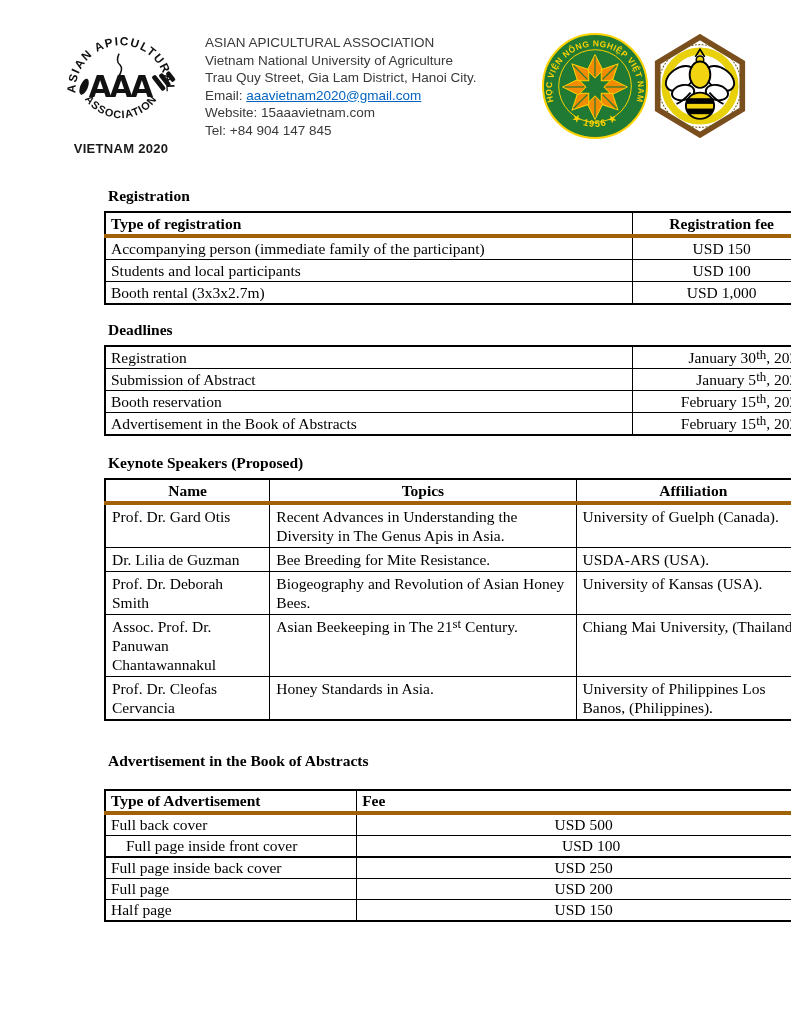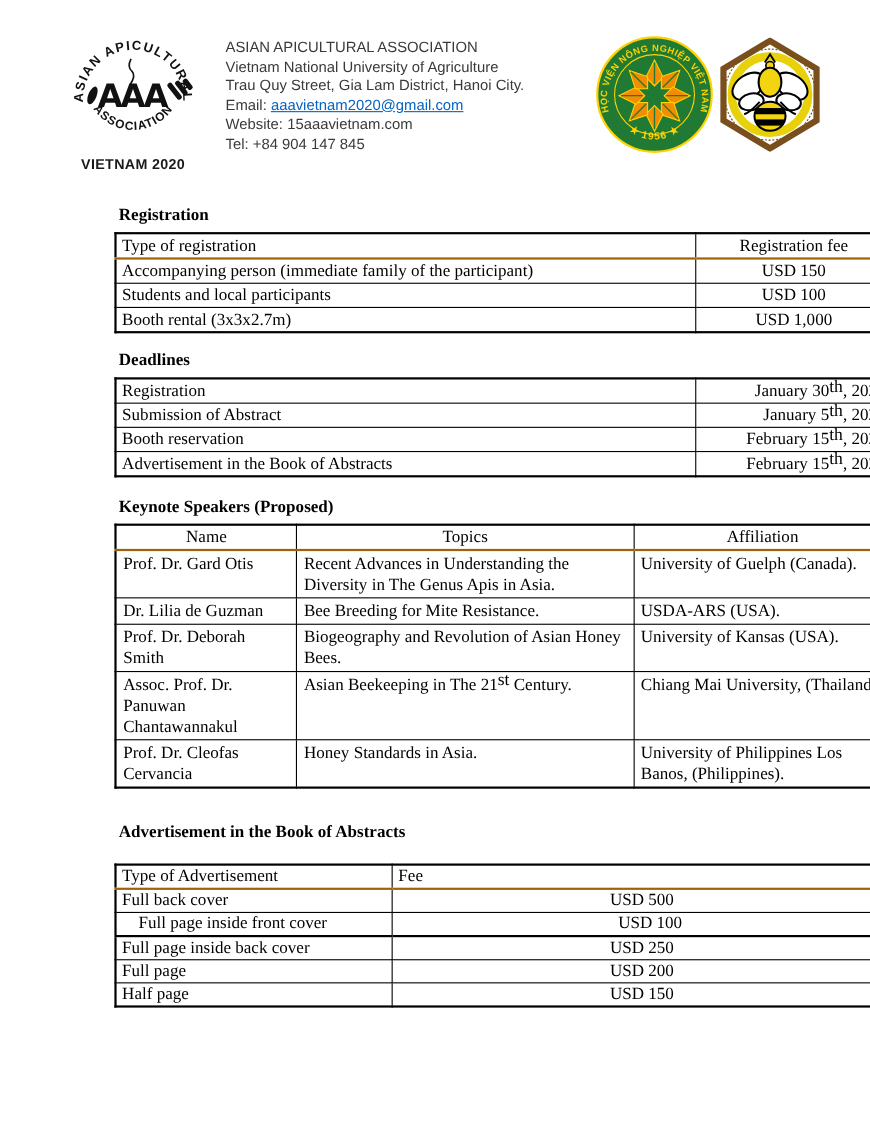--- a/index.html
+++ b/index.html
@@ -19,22 +19,22 @@
   .vnua-wrap { position:absolute; left:541px; top:32px; }
   .bee-wrap  { position:absolute; left:653px; top:34px; }
 
   
   .content { position:absolute; left:104px; top:186px; width:708px; }
   .sec-h { font:bold 15.5px/19px "Liberation Serif", serif; color:#000; padding-left:4px; margin-bottom:6px; }
   .doc-table { width:100%; border-collapse:collapse; table-layout:fixed;
                font-family:"Liberation Serif", serif; font-size:15.5px; color:#000; }
   .doc-table th, .doc-table td { border:1px solid #000; padding:1px 5px; vertical-align:top; line-height:19px; overflow:hidden; }
   .doc-table { border:2px solid #000; }
-  .doc-table thead th { font-weight:normal; border-bottom:2px solid #a16207; height:21px; }
-  sup { font-size:16px; line-height:0; vertical-align:4px; }
+  .doc-table thead th { font-weight:bold; border-bottom:4px solid #a16207; height:21px; }
+  sup { font-size:13px; line-height:0; vertical-align:4px; }
 
   .tbl-reg td, .tbl-dl td { height:21px; }
   .tbl-reg thead th:first-child { text-align:left; }
   .tbl-reg thead th:last-child  { text-align:center; }
   .tbl-reg tbody td:last-child  { text-align:center; }
   .tbl-dl  tbody td:last-child  { text-align:right; }
 
   .tbl-key thead th { text-align:center; }
   .tbl-key td { padding:2px 6px; }
 

